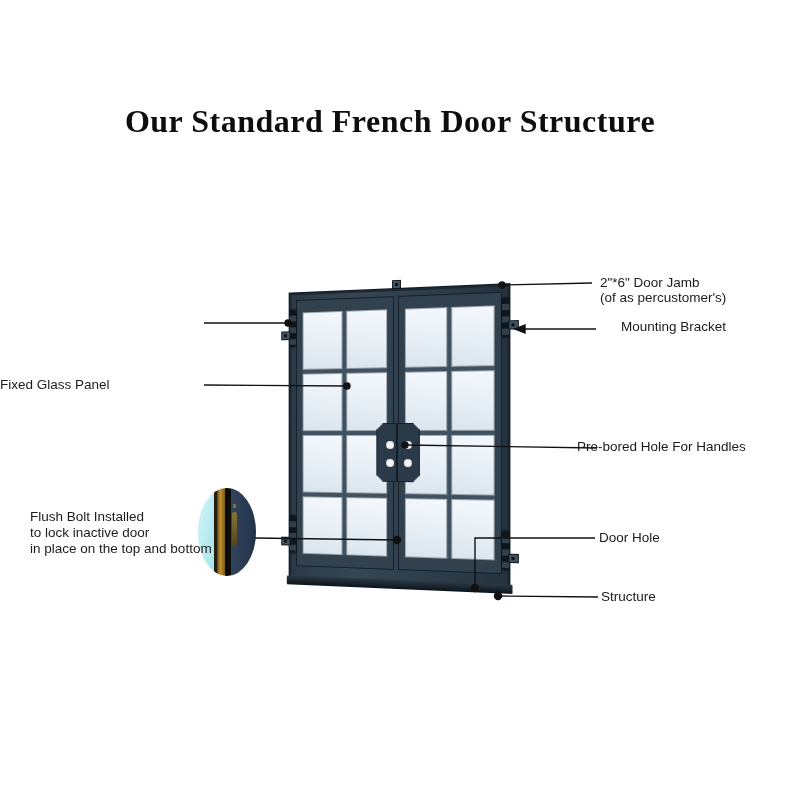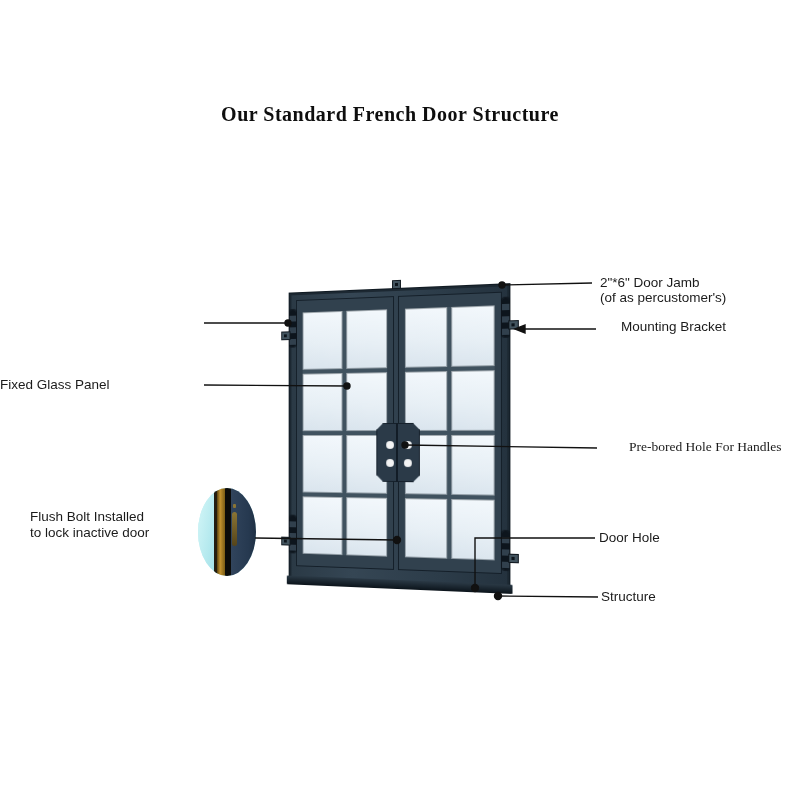--- a/index.html
+++ b/index.html
@@ -1,31 +1,31 @@
 <!DOCTYPE html>
 <html><head>
 <meta charset="utf-8">
 <style>
   html,body{margin:0;padding:0;background:#fff;}
   #canvas{position:relative;width:800px;height:800px;background:#fff;overflow:hidden;
           font-family:"Liberation Sans",sans-serif;}
 
   
   #title{position:absolute;top:103px;left:0;width:780px;text-align:center;
-         font-family:"Liberation Serif",serif;font-weight:700;font-size:20px;color:#0e0e0e;
+         font-family:"Liberation Serif",serif;font-weight:700;font-size:32px;color:#0e0e0e;
          letter-spacing:.5px;}
 
   
   .lbl{position:absolute;font-size:13.5px;color:#1b1b1b;line-height:16px;white-space:nowrap;}
   #lbl-hinge{left:0;width:200px;text-align:right;top:315px;}
   #lbl-glass{left:0;width:200px;text-align:left;top:377px;}
   #lbl-flushbolt{left:30px;top:500px;margin-top:9px;}
   #lbl-jamb{left:600px;top:275px;line-height:15px;}
   #lbl-bracket{left:621px;top:319px;}
-  #lbl-prebored{left:629px;top:439px;font-family:Liberation Serif, serif;}
+  #lbl-prebored{left:577px;top:439px;}
   #lbl-sweep{left:599px;top:530px;}
   #lbl-threshold{left:601px;top:589px;}
 
   
   #door3d{position:absolute;left:284px;top:288px;width:224px;height:298px;
           transform:perspective(520px) rotateY(-8.5deg);transform-origin:50% 50%;}
   .jamb{position:absolute;inset:0;background:linear-gradient(90deg,#2a3945,#354654 30%,#2c3c49 70%,#24323e);
         border:1px solid #101a22;box-shadow:inset 0 0 0 2px #1c2832;}
   .sill{position:absolute;left:-2px;right:-2px;bottom:-3px;height:9px;
         background:linear-gradient(180deg,#2a3945,#0b131a);border-radius:1px;}
@@ -176,20 +176,21 @@
       </g>
     </g>
   </svg>
 
 
   <div id="lbl-glass" class="lbl">Fixed Glass Panel</div>
 
   <div id="lbl-flushbolt" class="lbl">
     <div>Flush Bolt Installed</div>
     <div>to lock inactive door</div>
+    <div>in place on the top and bottom</div>
   </div>
 
   <div id="lbl-jamb" class="lbl">
     <div>2"*6" Door Jamb</div>
     <div>(of as percustomer's)</div>
   </div>
 
   <div id="lbl-bracket" class="lbl">Mounting Bracket</div>
 
   <div id="lbl-prebored" class="lbl">Pre-bored Hole For Handles</div>

